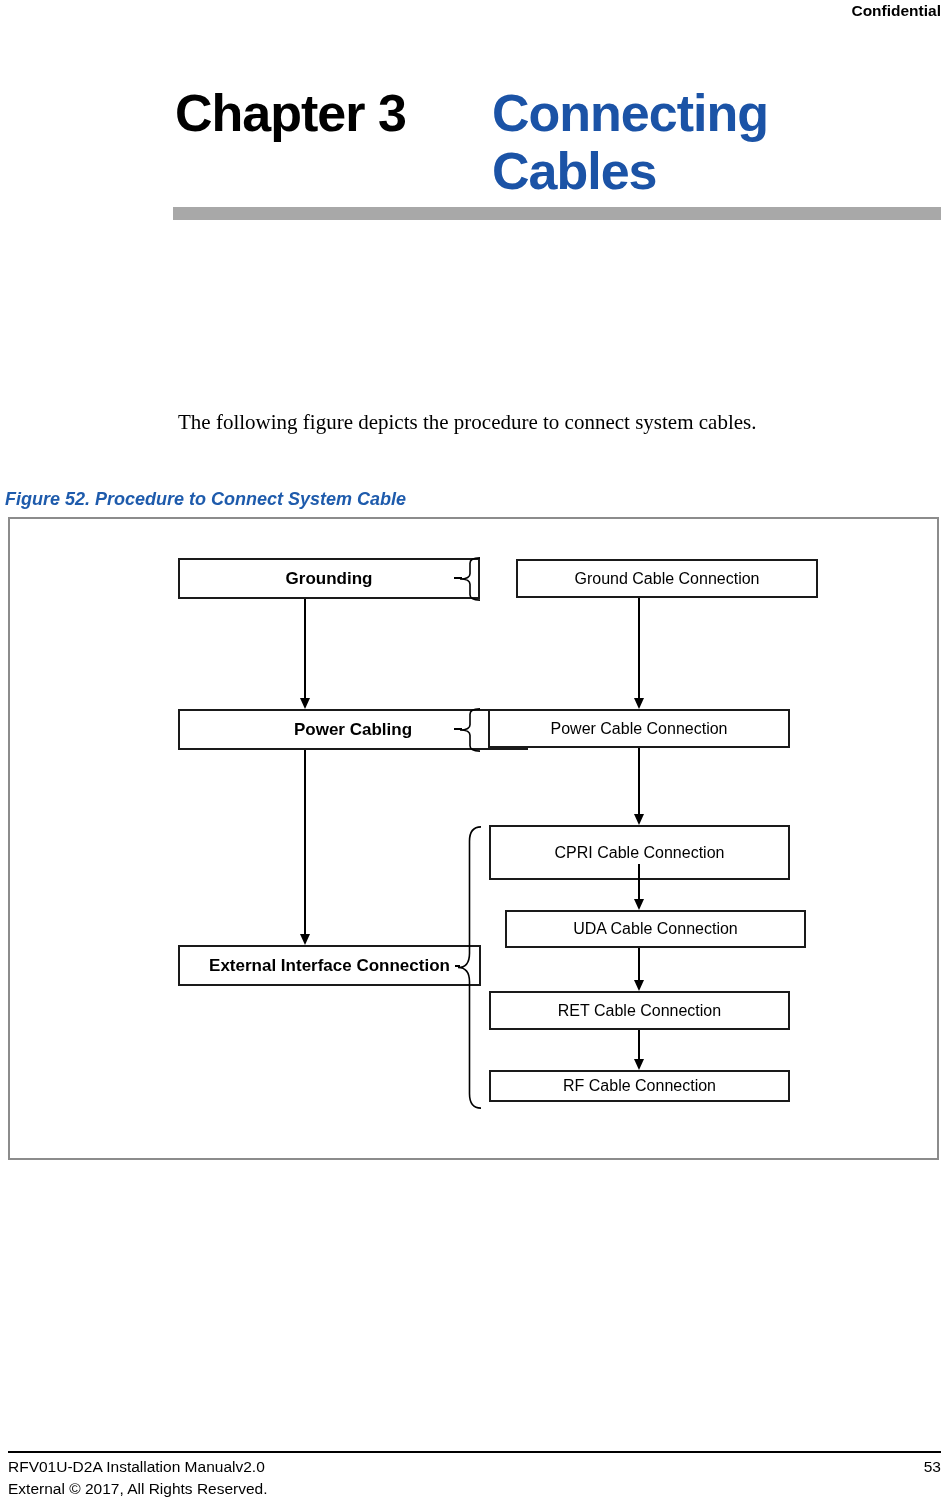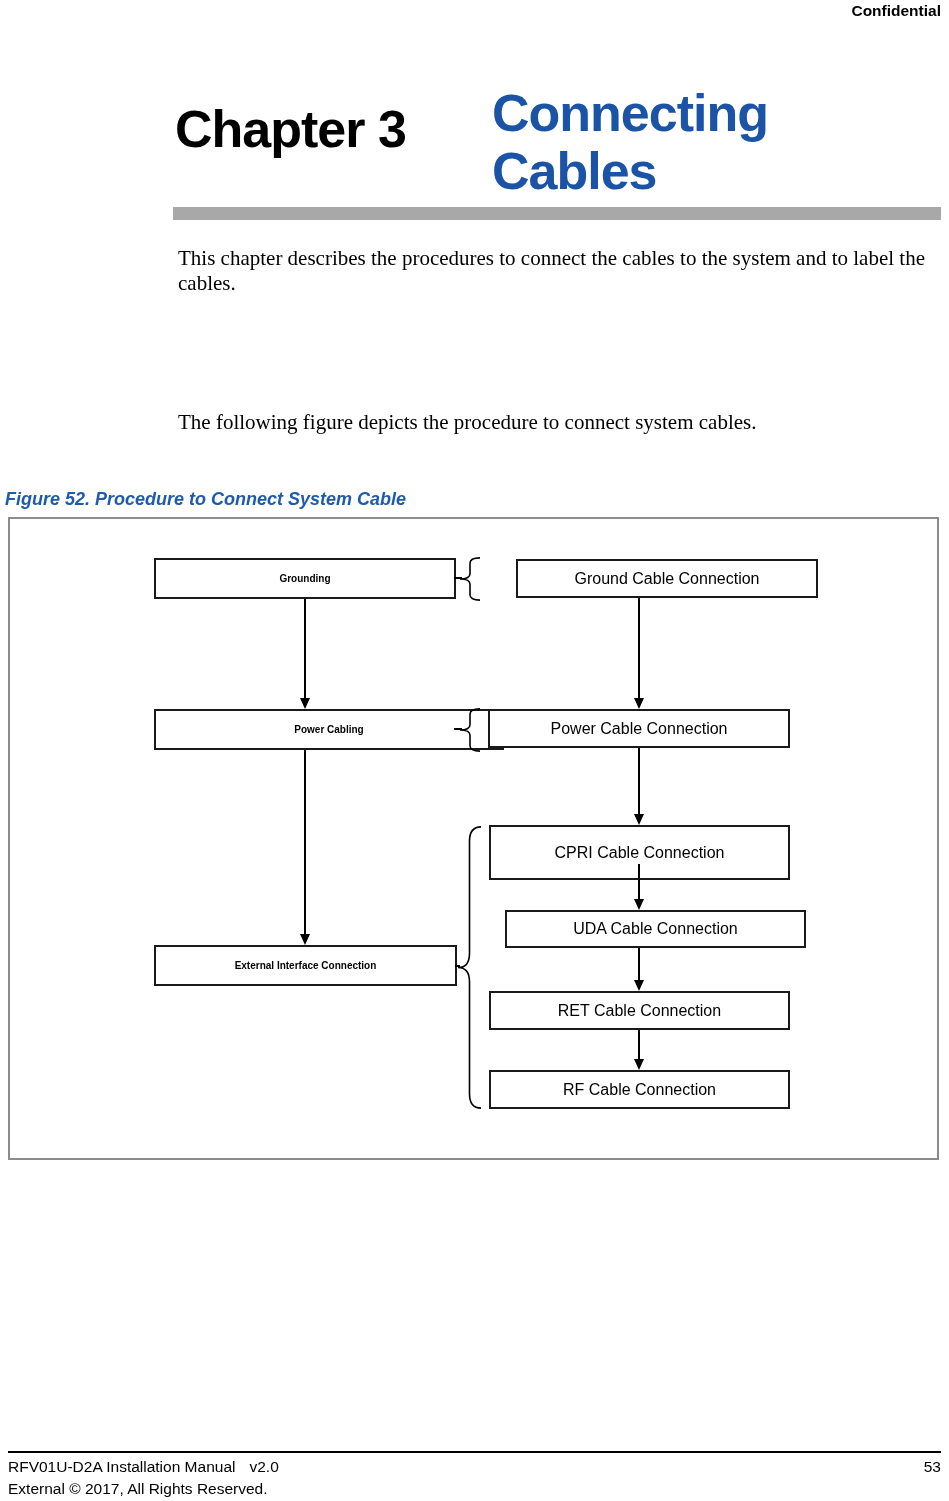--- a/index.html
+++ b/index.html
@@ -17,21 +17,21 @@
   
   .confidential {
     top:2px; right:8px;
     font-size:15.5px; font-weight:bold;
   }
 
   
   .chapter-label {
     left:175px; top:84px;
     font-size:52px; font-weight:bold; letter-spacing:-1px;
-    line-height:58px; color:#000;margin-top:16px;
+    line-height:58px; color:#000;
   }
   .chapter-title {
     left:492px; top:84px; width:312px;
     font-size:52px; font-weight:bold; letter-spacing:-1px;
     line-height:58px; color:#1b53a6;
   }
   .section-rule {
     left:173px; top:207px; width:768px; height:13px;
     background:#a8a8a8;
   }
@@ -61,31 +61,31 @@
   .figure-frame {
     left:8px; top:517px; width:931px; height:643px;
     border:2px solid #8c8c8c; background:#fff;
   }
   .node {
     position:absolute;
     border:2px solid #1a1a1a; background:#fff;
     display:flex; align-items:center; justify-content:center;
     text-align:center; font-size:16px; line-height:18px;
   }
-  .node.bold { font-weight:bold; font-size:10px; }
+  .node.bold { font-weight:bold; font-size:17px;margin-left:24px; }
 
   
   .n-grounding { left:144px; top:39px;  width:302px; height:41px; }
   .n-ground    { left:478px; top:40px;  width:302px; height:39px;margin-left:28px; }
   .n-powercab  { left:144px; top:190px; width:350px; height:41px; }
   .n-powercon  { left:478px; top:190px; width:302px; height:39px; }
   .n-cpri      { left:479px; top:306px; width:301px; height:55px; }
   .n-uda       { left:479px; top:391px; width:301px; height:38px;margin-left:16px; }
   .n-ret       { left:479px; top:472px; width:301px; height:39px; }
-  .n-rf        { left:479px; top:551px; width:301px; height:39px; }
+  .n-rf        { left:479px; top:551px; width:301px; height:32px; }
   .n-external  { left:144px; top:426px; width:303px; height:41px; }
 
   
   .arrow { position:absolute; width:0; }
   .arrow .line {
     position:absolute; left:-1px; top:0;
     width:2px; height:calc(100% - 10px); background:#000;
   }
   .arrow .head {
     position:absolute; bottom:0; left:-5px;
@@ -115,36 +115,35 @@
   .connector { position:absolute; height:2px; background:#000; }
   .c1 { left:444px; top:58px;  width:8px; }
   .c2 { left:444px; top:209px; width:8px; }
   .c3 { left:445px; top:446px; width:5px; }
 
   
   .footer-rule {
     left:8px; top:1451px; width:933px; height:2px; background:#000;
   }
   .footer-line1 { left:8px; top:1458px; font-size:15.5px; }
-  .footer-version { margin-left:14px; }
+  .footer-version { margin-left:0; }
   .footer-page { top:1458px; right:8px; font-size:15.5px; }
   .footer-line2 { left:8px; top:1480px; font-size:15.5px; }
 </style>
 </head>
 <body>
 
 <div class="page">
 
   <div class="abs confidential">Confidential</div>
 
   <div class="abs chapter-label">Chapter 3</div>
   <div class="abs chapter-title">Connecting Cables</div>
   <div class="abs section-rule"></div>
 
-  <div class="abs intro">This chapter describes the procedures to connect the cables to the system and to label the cables.</div>
 
 
   <div class="abs section-body">The following figure depicts the procedure to connect system cables.</div>
 
   <div class="abs figure-caption">Figure 52. Procedure to Connect System Cable</div>
 
   <div class="abs figure-frame">
 
     <div class="node bold n-grounding">Grounding</div>
     <div class="node bold n-powercab">Power Cabling</div>

